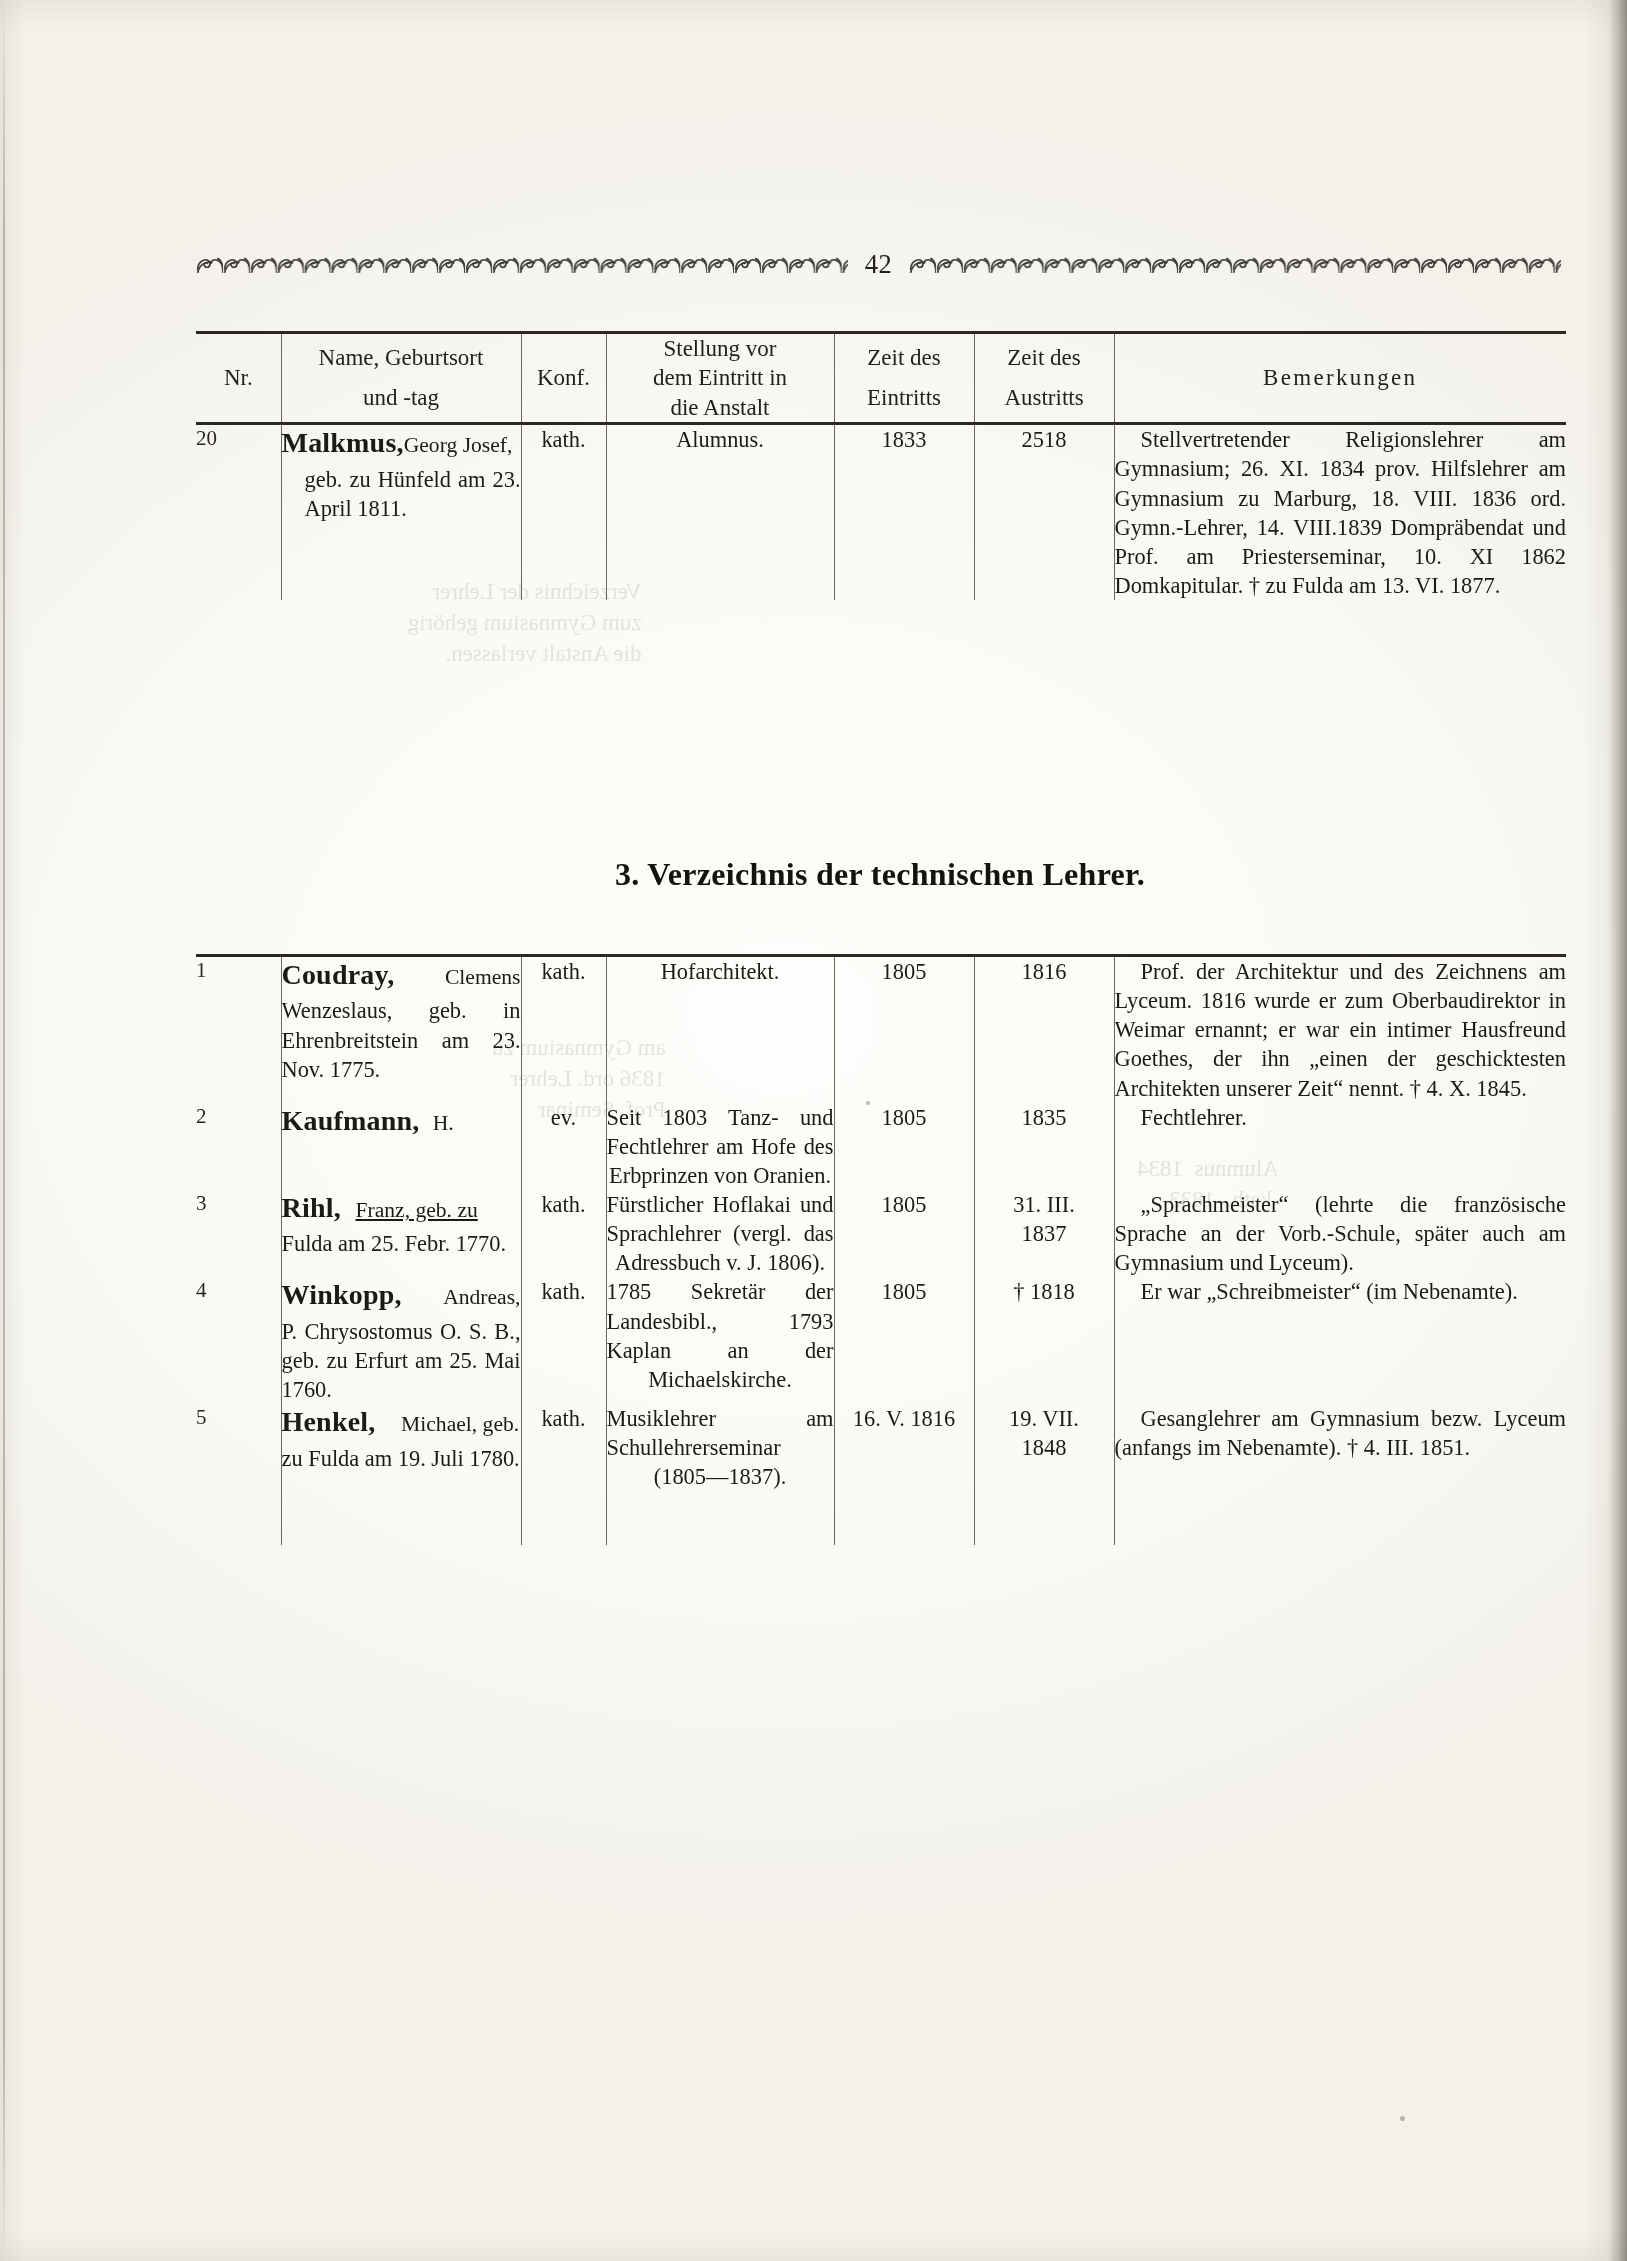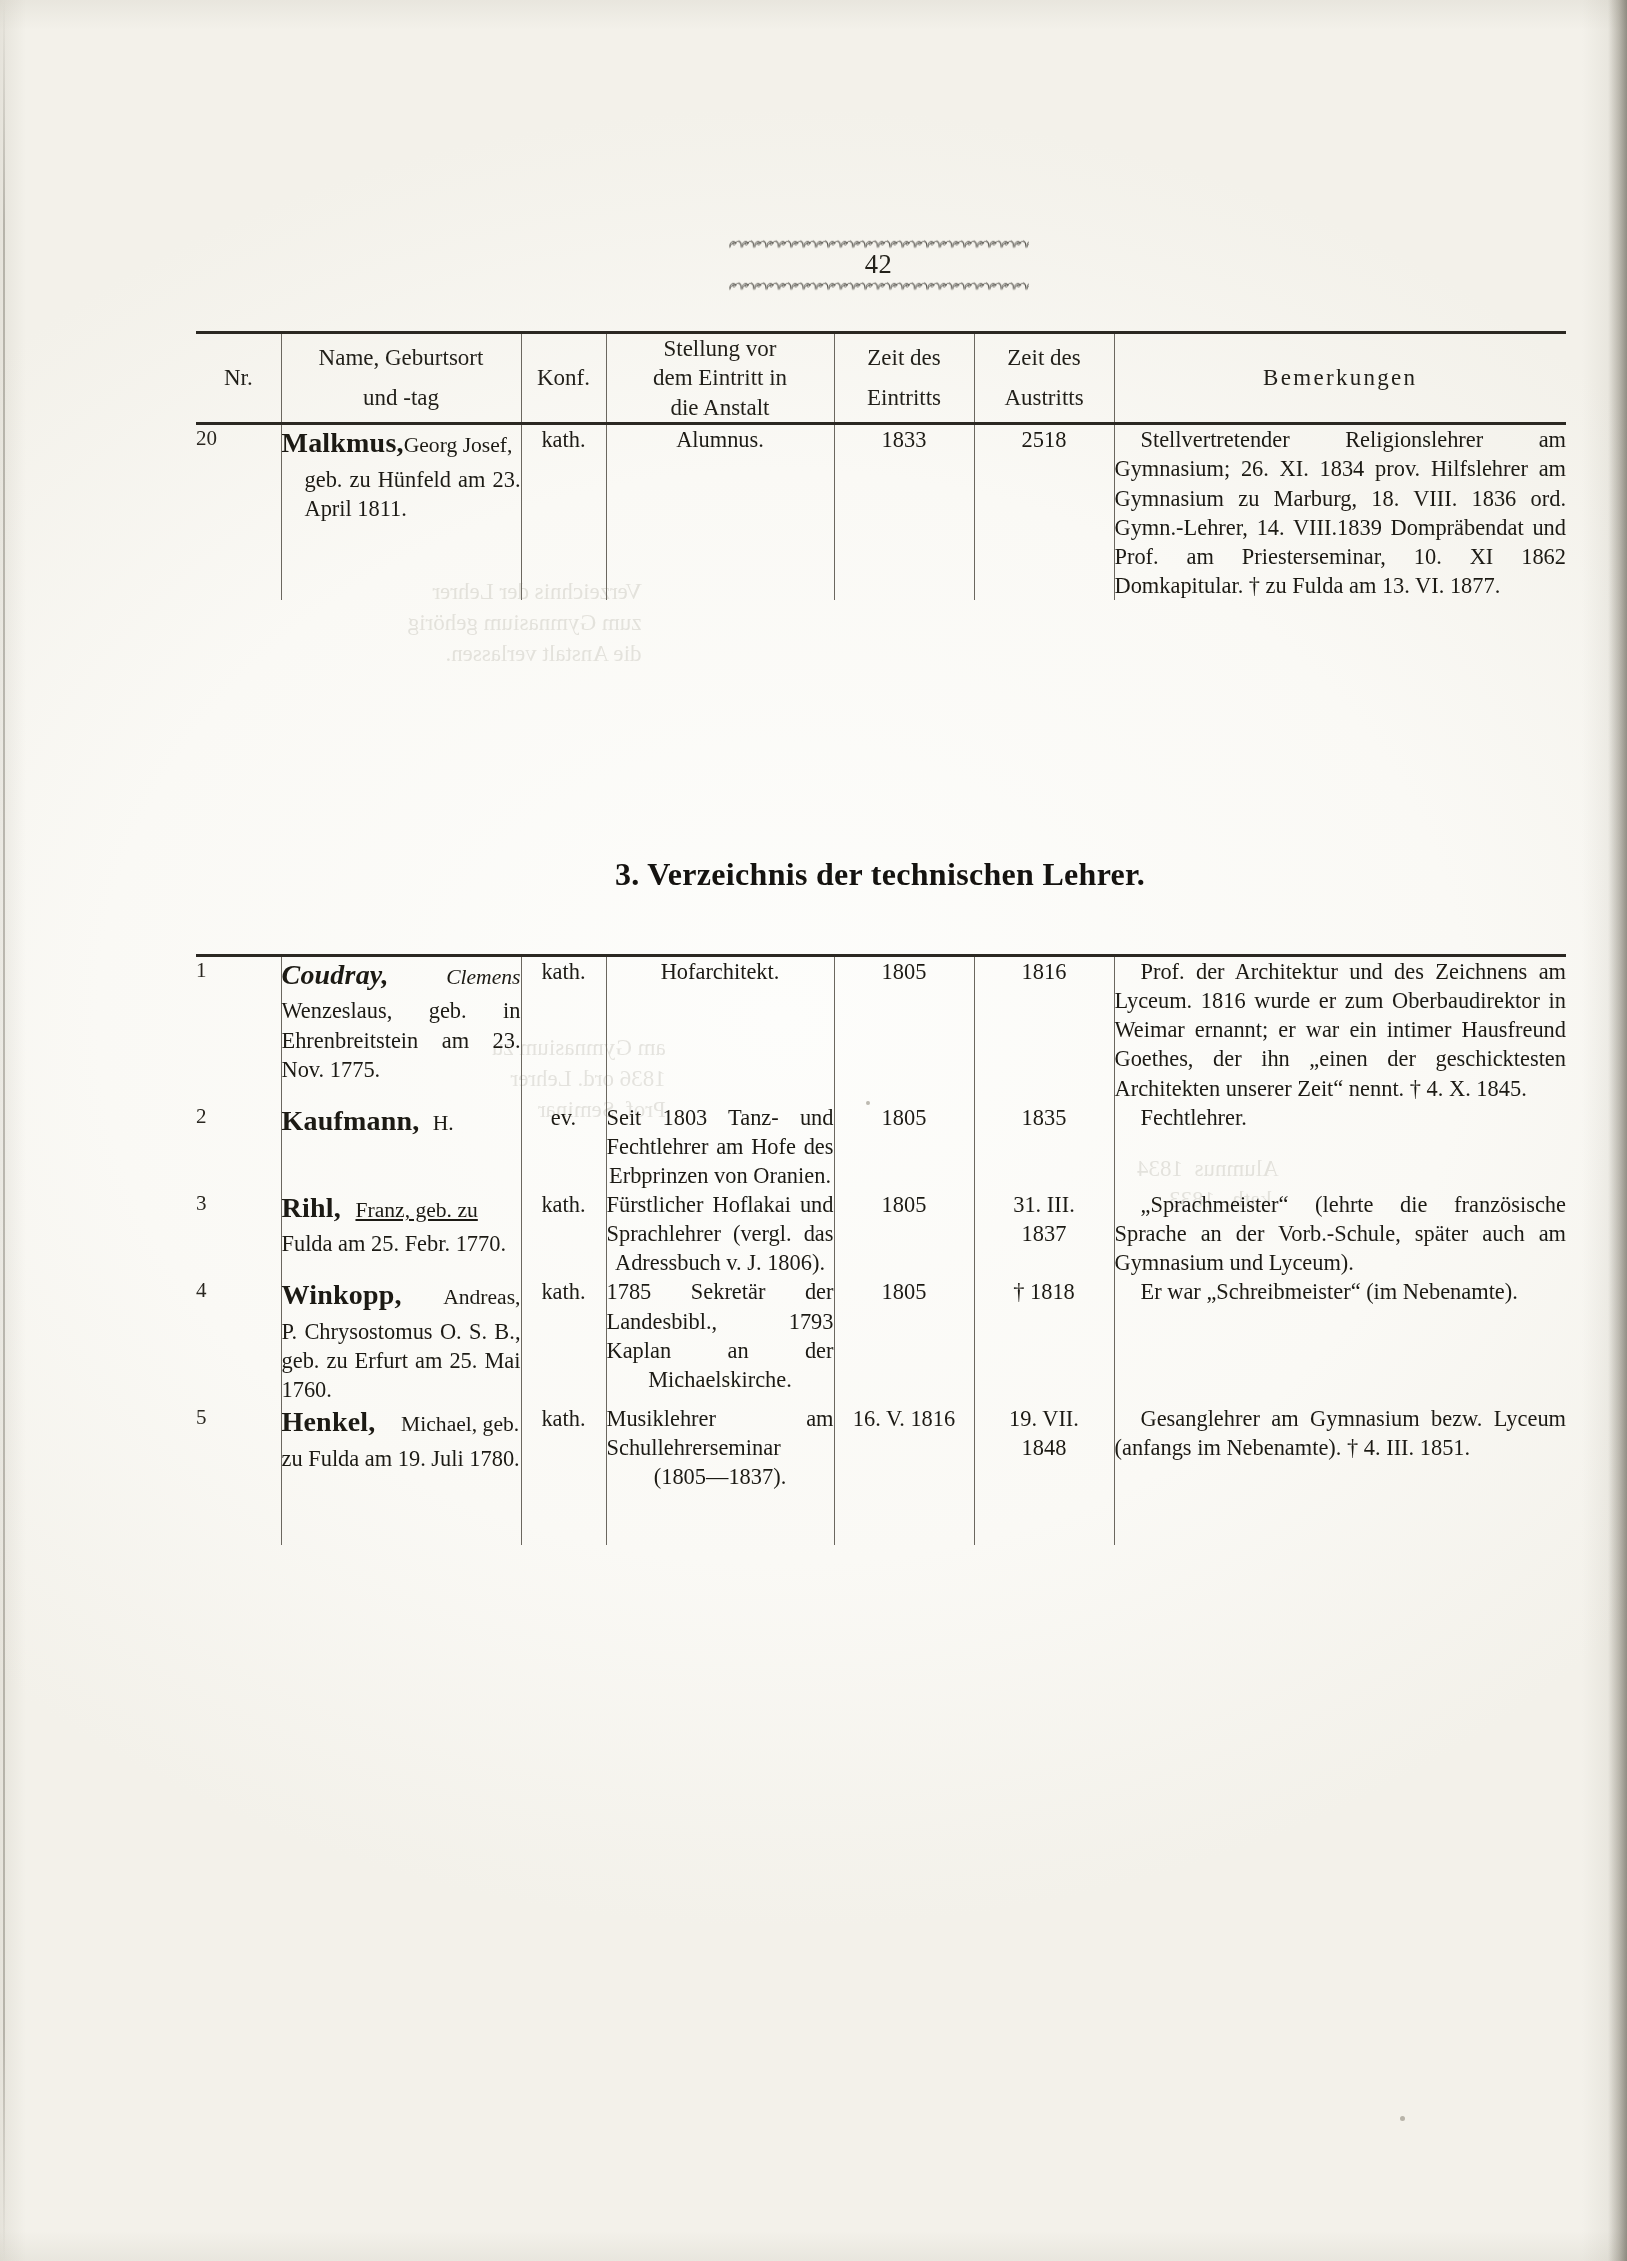--- a/index.html
+++ b/index.html
@@ -60,21 +60,20 @@
   .runhead {
     position: absolute;
     left: 196px;
     top: 247px;
     width: 1365px;
     height: 35px;
     display: flex;
     align-items: center;
     justify-content: center;
     gap: 0;
-    flex-direction: column;
   }
   .ornament {
     height: 23px;
     flex: 1 1 auto;
     opacity: .86;
   }
   .ornament svg { display:block; width:100%; height:100%; }
   .folio {
     font-size: 26.5px;
     letter-spacing: 0.4px;
@@ -301,21 +300,21 @@
           <col class="c-stel">
         <col class="c-ein">
           <col class="c-aus">
           <col class="c-bem">
       </colgroup>
 
       <tbody>
           <tr class="body">
         <td class="nr rule-heavy">1</td>
         <td class="name rule-heavy vr">
-          <div style="display:flex; justify-content:space-between; align-items:baseline;font-style:italic;">
+          <div style="display:flex; justify-content:space-between; align-items:baseline;">
             <span class="surname">Coudray,</span>
             <span class="given">Clemens</span>
           </div>
           <div class="just" style="margin-top:3px;">Wenzeslaus, geb. in Ehrenbreitstein am 23. Nov. 1775.</div>
         </td>
         <td class="konf rule-heavy vr">kath.</td>
         <td class="stel rule-heavy vr">Hofarchitekt.</td>
         <td class="yr rule-heavy vr">1805</td>
         <td class="yr rule-heavy vr">1816</td>
         <td class="bem rule-heavy vr">

